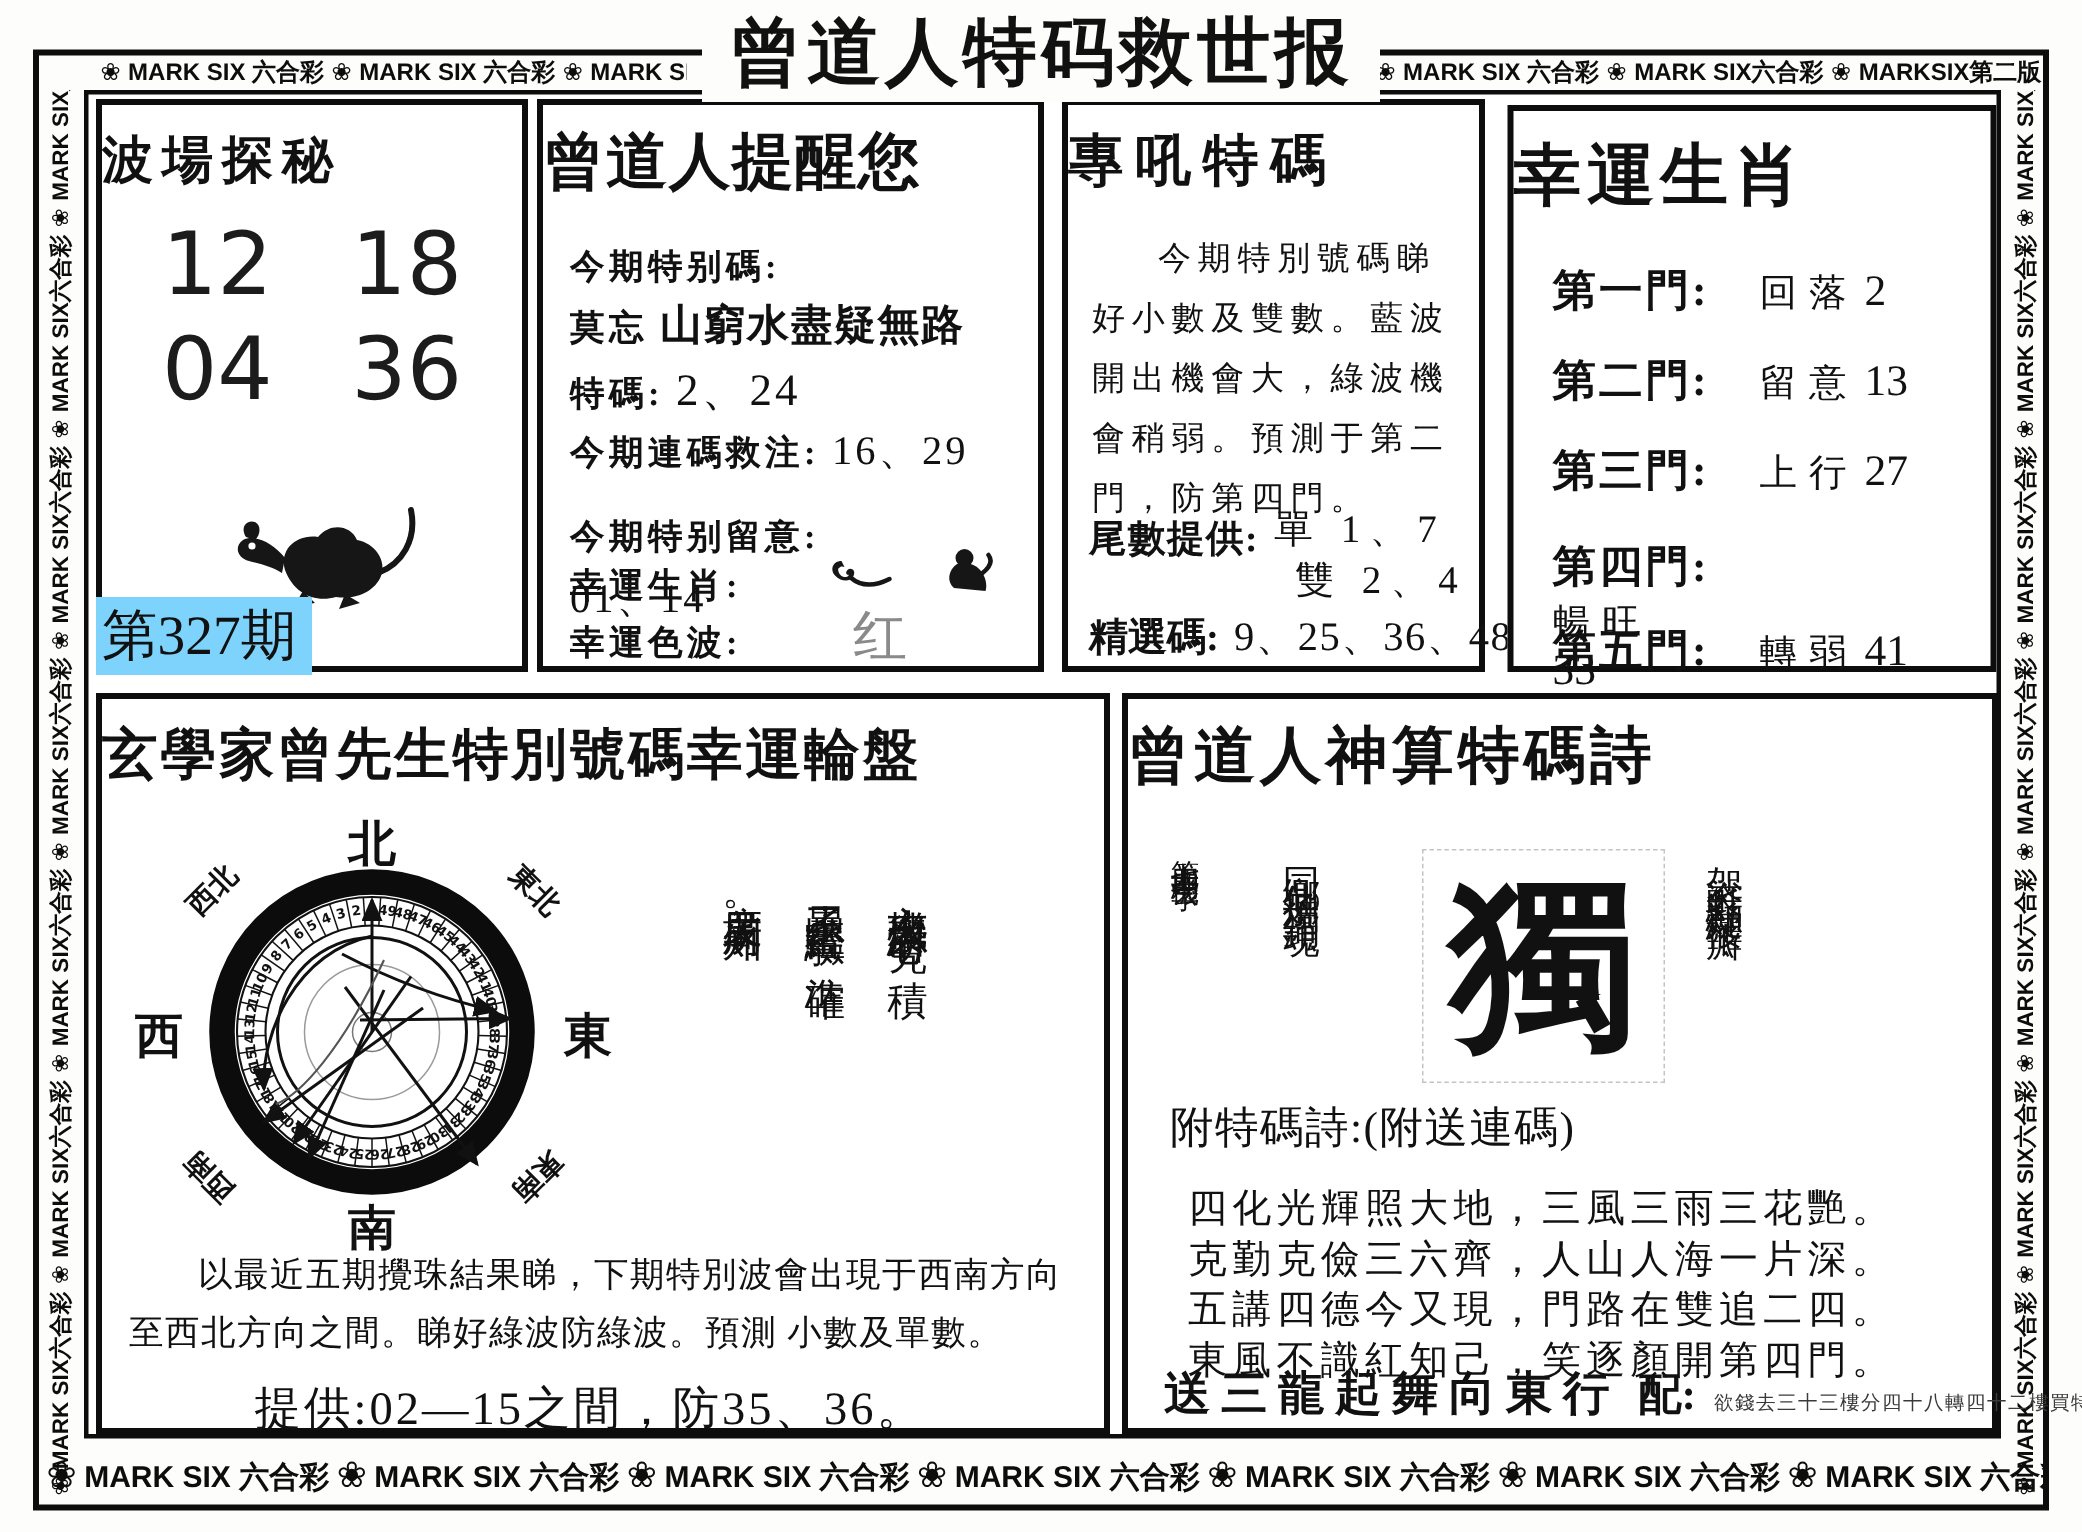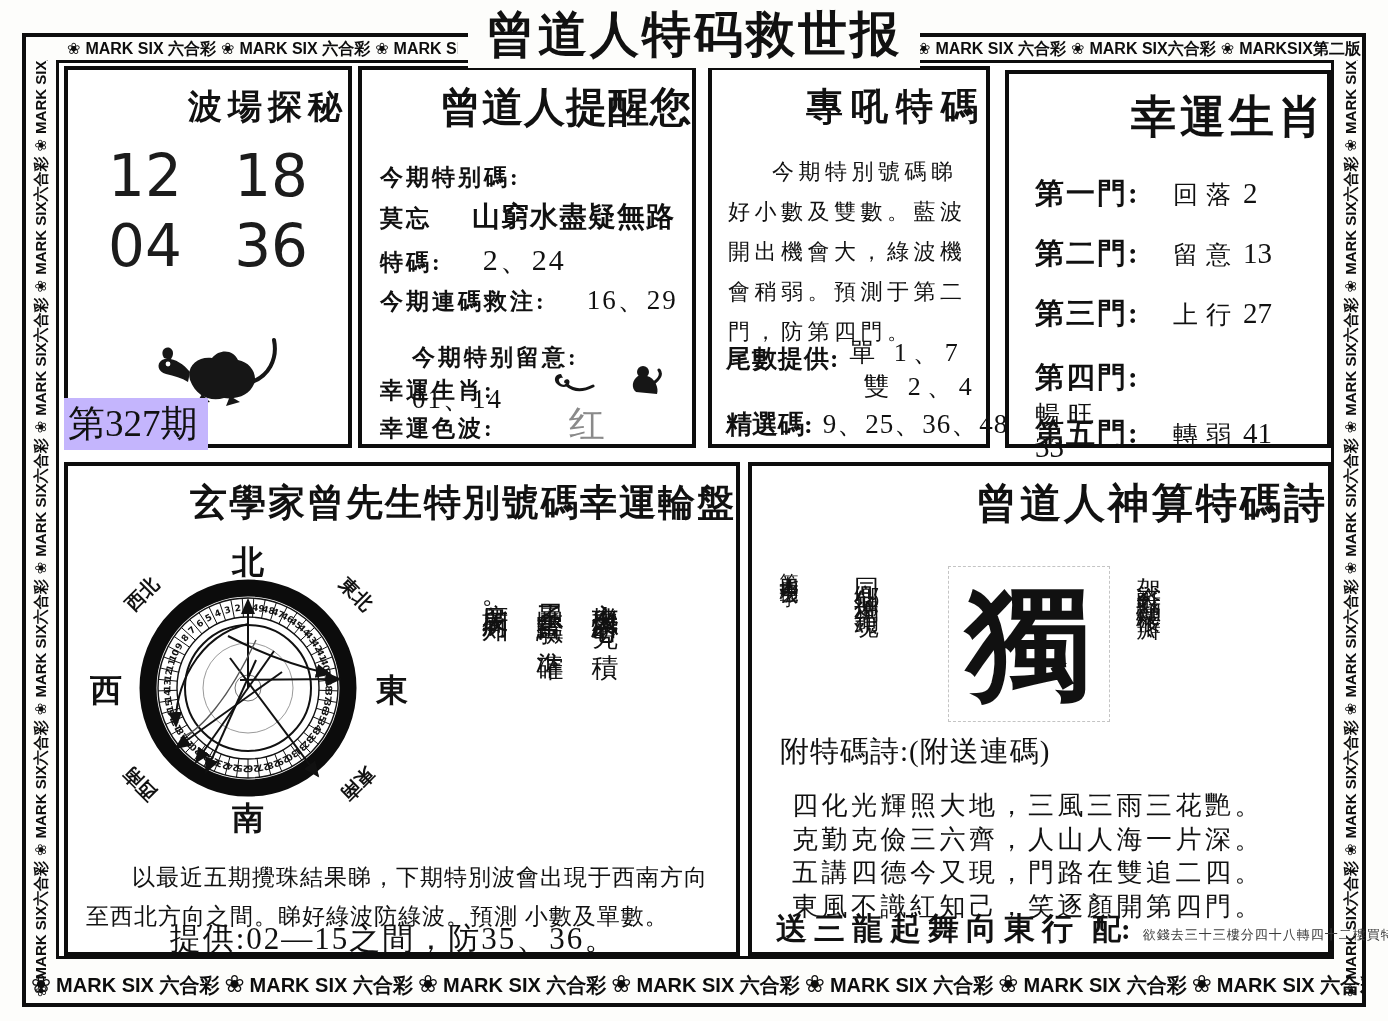--- a/index.html
+++ b/index.html
@@ -20,36 +20,36 @@
   #band-bottom .fl{font-size:24px;}
   .vband{transform:rotate(-90deg);transform-origin:top left;font-size:15px;line-height:28px;height:28px;width:942px;}
   #band-left{left:27px;top:1002px;}
   #band-right{left:1337px;top:1002px;}
   
   .page-title{position:absolute;left:50%;top:2px;transform:translateX(-50%);
               font-family:"Liberation Sans","DejaVu Sans",sans-serif;font-weight:900;
               font-size:49px;letter-spacing:3px;background:#fdfdfb;padding:0 18px;z-index:6;white-space:nowrap;}
   
   .box{position:absolute;border:4px solid #0d0d0d;background:#fff;box-sizing:border-box;z-index:3;}
-  .box-title{position:absolute;left:0;right:0;text-align:right;font-weight:900;white-space:nowrap;}
+  .box-title{position:absolute;left:0;right:0;text-align:left;font-weight:900;white-space:nowrap;}
   
   #box-bochang{left:64px;top:66px;width:288px;height:382px;}
   #box-bochang .box-title{top:14px;font-size:34px;letter-spacing:6px;}
   .num-row{position:absolute;left:40px;right:40px;display:flex;justify-content:space-between;
            font-family:"DejaVu Sans","Liberation Sans",sans-serif;font-size:58px;color:#1c1c1c;}
   #num-row-1{top:72px;}
   #num-row-2{top:142px;}
   .rat-wrap{position:absolute;left:78px;top:252px;width:140px;height:86px;}
-  .issue{position:absolute;left:-4px;top:328px;font-size:37px;background:#c4b5fd;padding:1px 10px 1px 4px;white-space:nowrap;}
+  .issue{position:absolute;left:-4px;top:328px;font-size:37px;background:#7dd3fc;padding:1px 10px 1px 4px;white-space:nowrap;}
   
   #box-tixing{left:358px;top:66px;width:338px;height:382px;}
   #box-tixing .box-title{top:10px;font-size:41px;font-family:"Liberation Sans","DejaVu Sans",sans-serif;letter-spacing:1px;}
   .tx-row{position:absolute;left:18px;right:10px;display:flex;align-items:baseline;gap:8px;white-space:nowrap;}
   .tx-label{font-weight:bold;font-size:23px;letter-spacing:3px;}
-  .tx-val{font-size:27px;letter-spacing:2px;margin-left:32px;}
+  .tx-val{font-size:27px;letter-spacing:2px;}
   .tx-val.big{font-weight:bold;font-size:28px;letter-spacing:1px;}
   .tx-val.red{font-size:36px;color:#8a8a8a;margin-left:66px;}
   .zo-icons{display:flex;gap:34px;margin-left:48px;align-items:flex-end;}
   
   #box-zhuanhou{left:708px;top:66px;width:282px;height:382px;}
   #box-zhuanhou .box-title{top:12px;font-size:37px;letter-spacing:8px;}
   .zh-para{position:absolute;top:82px;left:16px;right:10px;font-size:22px;line-height:40px;
            letter-spacing:4.5px;text-indent:2em;}
   .zh-tails{position:absolute;top:266px;left:14px;display:flex;gap:10px;align-items:flex-start;}
   .zh-tails .lbl{font-weight:bold;font-size:25px;letter-spacing:1px;padding-top:6px;}
@@ -64,21 +64,21 @@
   .ml-label{font-weight:900;font-size:29px;letter-spacing:2px;width:138px;}
   .ml-word{font-size:25px;letter-spacing:8px;flex:1;}
   .ml-num{font-size:29px;width:48px;text-align:left;}
   
   #box-wheel{left:64px;top:462px;width:676px;height:494px;}
   #box-wheel .box-title{top:12px;font-size:37px;letter-spacing:2px;}
   #wheel-svg{position:absolute;left:8px;top:72px;}
   .vcols{position:absolute;left:352px;top:116px;width:200px;height:272px;
          writing-mode:vertical-rl;font-size:27px;letter-spacing:3px;line-height:1.15;}
   .vcols span{display:block;margin-left:24px;}
-  .wl-para{position:absolute;top:392px;left:18px;right:12px;font-size:23px;line-height:39px;
+  .wl-para{position:absolute;top:364px;left:18px;right:12px;font-size:23px;line-height:39px;
            letter-spacing:1px;text-indent:2em;}
   .wl-offer{position:absolute;top:452px;left:0;right:17px;text-align:center;font-size:31px;letter-spacing:2px;}
   
   #box-poem{left:748px;top:462px;width:584px;height:494px;}
   #box-poem .box-title{top:10px;font-size:41px;letter-spacing:3px;}
   .vtext{position:absolute;writing-mode:vertical-rl;white-space:nowrap;}
   #poem-note{left:24px;top:92px;font-size:19px;letter-spacing:2px;height:170px;}
   #poem-left{left:98px;top:92px;font-size:25px;letter-spacing:6px;height:180px;}
   #poem-right{left:380px;top:92px;font-size:25px;letter-spacing:6px;height:180px;}
   .big-char-box{position:absolute;left:196px;top:100px;width:160px;height:154px;

